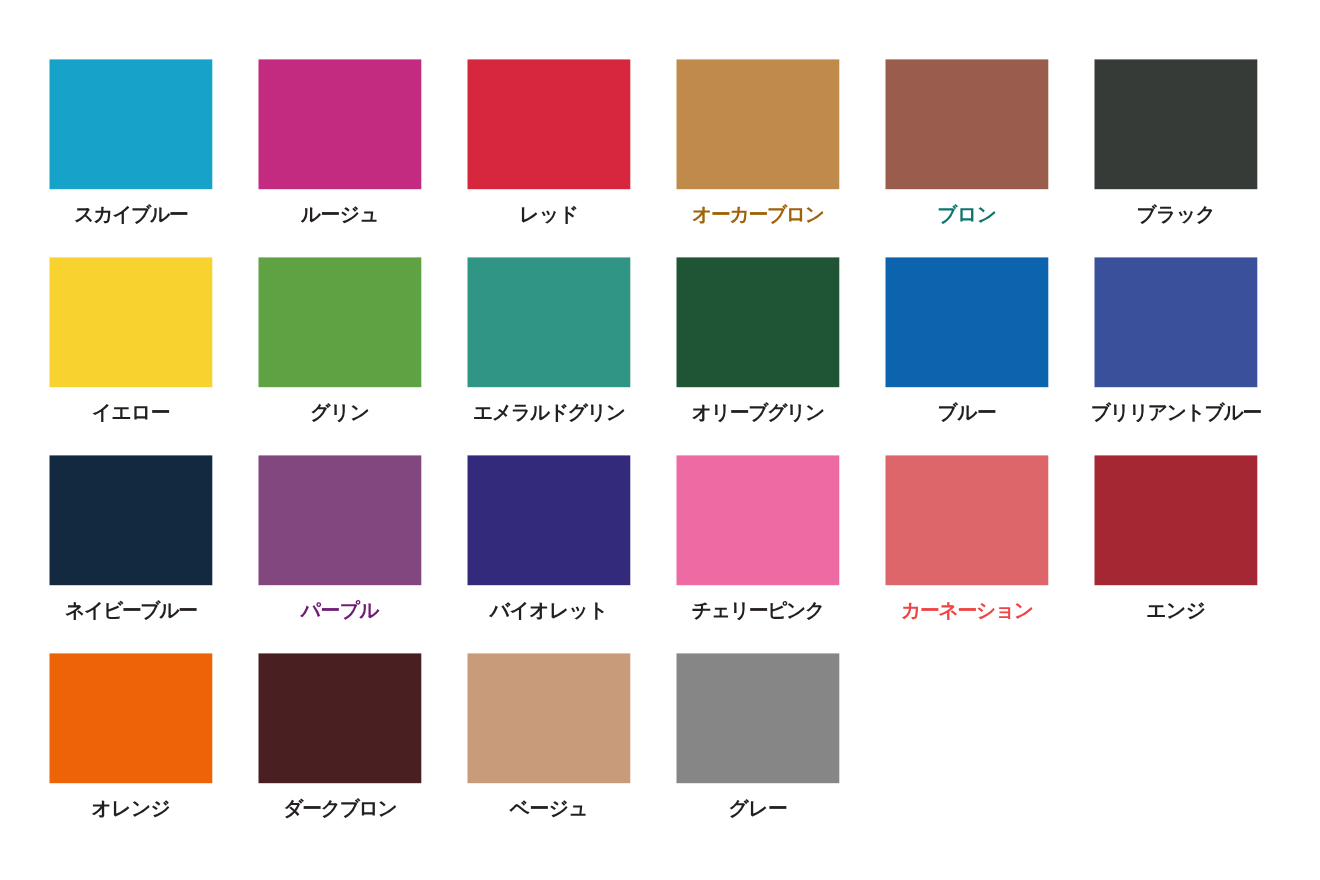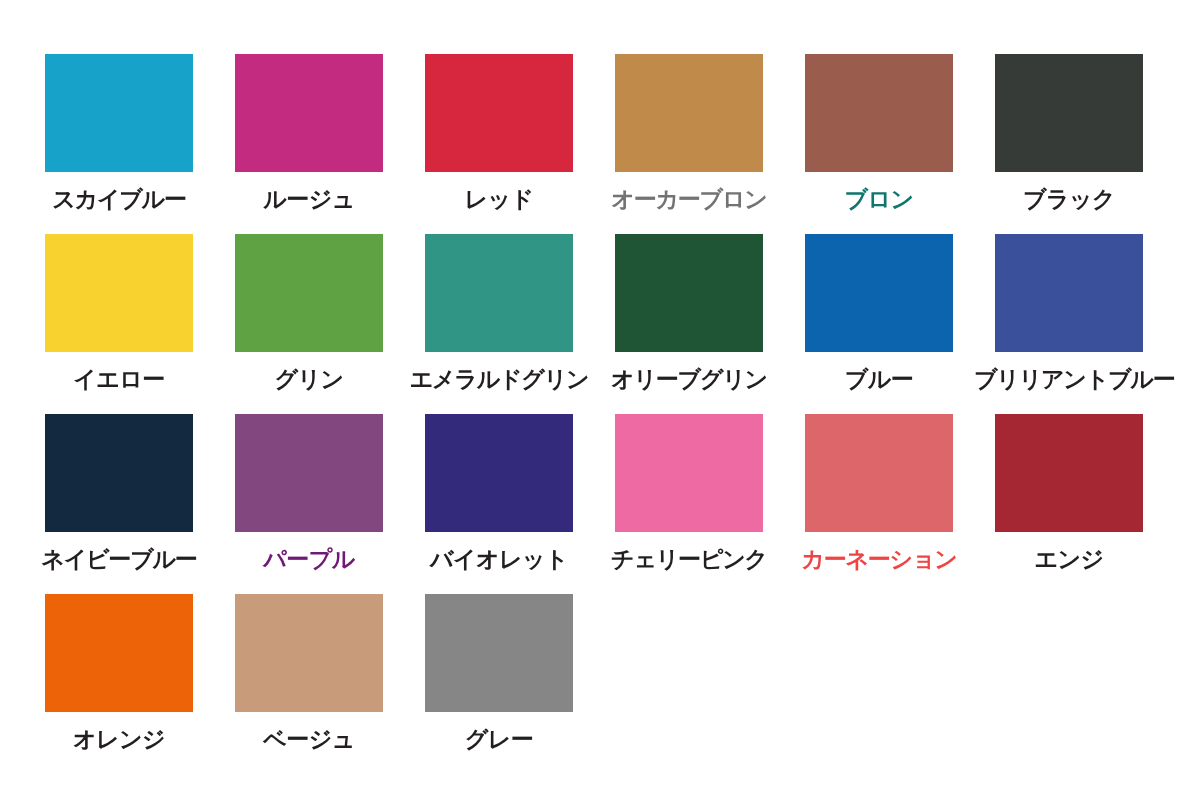--- a/index.html
+++ b/index.html
@@ -41,21 +41,21 @@
     width: 148px;
     height: 118px;
     display: block;
     border: 0;
   }
 
   .swatch-label {
     width: 148px;
     margin-top: 14px;
     text-align: center;
-    font-size: 23px;
+    font-size: 18px;
     font-weight: bold;
     line-height: 1.15;
     color: #231f20;
     letter-spacing: -0.5px;
     white-space: nowrap;
     font-family: "DejaVu Sans", "Liberation Sans", sans-serif;
   }
 
   
   .swatch-label.wide {
@@ -75,21 +75,21 @@
     <div class="swatch-cell">
       <div class="swatch-chip" title="ルージュ" style="background-color: rgb(195, 43, 128);"></div>
       <div class="swatch-label" style="color: rgb(35, 31, 32);">ルージュ</div>
     </div>
     <div class="swatch-cell">
       <div class="swatch-chip" title="レッド" style="background-color: rgb(215, 39, 63);"></div>
       <div class="swatch-label" style="color: rgb(35, 31, 32);">レッド</div>
     </div>
     <div class="swatch-cell">
       <div class="swatch-chip" title="オーカーブロン" style="background-color: rgb(192, 138, 74);"></div>
-      <div class="swatch-label wide" style="color: #737373;">オーカーブロン</div>
+      <div class="swatch-label wide" style="color: #a16207;">オーカーブロン</div>
     </div>
     <div class="swatch-cell">
       <div class="swatch-chip" title="ブロン" style="background-color: rgb(154, 92, 77);"></div>
       <div class="swatch-label" style="color: #0f766e;">ブロン</div>
     </div>
     <div class="swatch-cell">
       <div class="swatch-chip" title="ブラック" style="background-color: rgb(54, 59, 55);"></div>
       <div class="swatch-label" style="color: rgb(35, 31, 32);">ブラック</div>
     </div>
     <div class="swatch-cell">
@@ -138,20 +138,24 @@
     </div>
     <div class="swatch-cell">
       <div class="swatch-chip" title="エンジ" style="background-color: rgb(164, 39, 51);"></div>
       <div class="swatch-label" style="color: rgb(35, 31, 32);">エンジ</div>
     </div>
     <div class="swatch-cell">
       <div class="swatch-chip" title="オレンジ" style="background-color: rgb(236, 100, 7);"></div>
       <div class="swatch-label" style="color: rgb(35, 31, 32);">オレンジ</div>
     </div>
     <div class="swatch-cell">
+      <div class="swatch-chip" title="ダークブロン" style="background-color: rgb(74, 31, 34);"></div>
+      <div class="swatch-label wide" style="color: rgb(35, 31, 32);">ダークブロン</div>
+    </div>
+    <div class="swatch-cell">
       <div class="swatch-chip" title="ベージュ" style="background-color: rgb(200, 155, 123);"></div>
       <div class="swatch-label" style="color: rgb(35, 31, 32);">ベージュ</div>
     </div>
     <div class="swatch-cell">
       <div class="swatch-chip" title="グレー" style="background-color: rgb(134, 134, 134);"></div>
       <div class="swatch-label" style="color: rgb(35, 31, 32);">グレー</div>
     </div>
   </div>
 
 </body></html>

